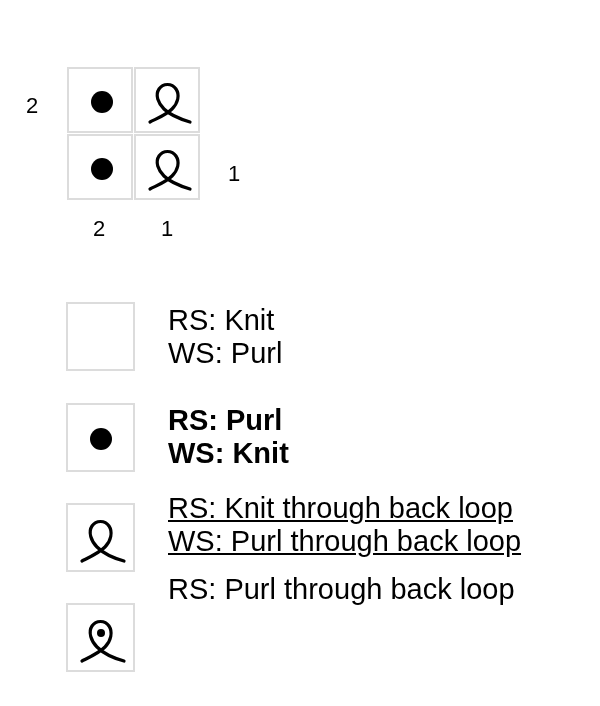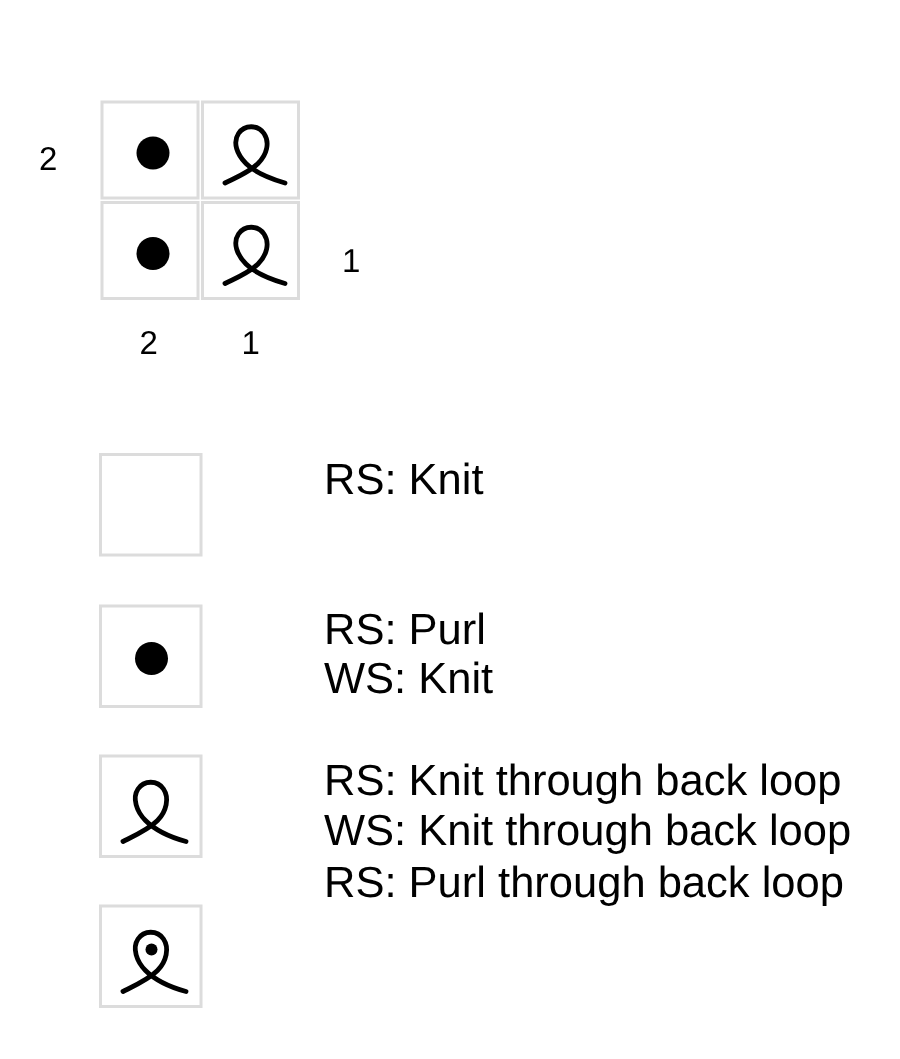--- a/index.html
+++ b/index.html
@@ -5,21 +5,21 @@
     html, body { margin: 0; padding: 0; background: #ffffff; }
     body { width: 600px; height: 706px; position: relative; overflow: hidden;
            font-family: "Liberation Sans", sans-serif; color: #000; }
     .cell { position: absolute; width: 66px; height: 66px; box-sizing: border-box;
             border: 2px solid #dcdcdc; background: #fff; }
     .cell svg { position: absolute; left: 0; top: 0; width: 62px; height: 62px; }
     .num { position: absolute; font-size: 22px; line-height: 22px; }
     .legend-box { position: absolute; left: 66px; width: 69px; height: 69px;
                   box-sizing: border-box; border: 2px solid #dcdcdc; background: #fff; }
     .legend-box svg { position: absolute; left: 0; top: 0; width: 65px; height: 65px; }
-    .legend-text { position: absolute; left: 168px; font-size: 29px; line-height: 33px; white-space: nowrap; margin-left: 48px; }
+    .legend-text { position: absolute; left: 168px; font-size: 29px; line-height: 33px; white-space: nowrap; }
   </style>
 </head>
 <body>
 
 <div>
   <span class="num" style="left:26px; top:95px;">2</span>
   <span class="num" style="left:228px; top:163px;">1</span>
 
   <div class="cell" style="left:67px; top:67px;">
     <svg viewBox="0 0 62 62">
@@ -45,40 +45,41 @@
 
   <span class="num" style="left:93px; top:218px;">2</span>
   <span class="num" style="left:161px; top:218px;">1</span>
 </div>
 
 <div>
 
   <div class="legend-box" style="top:302px;"></div>
   <div class="legend-text" style="top:304px;">
     <div>RS: Knit</div>
+    <div>WS: Purl</div>
   </div>
 
   <div class="legend-box" style="top:403px;">
     <svg viewBox="0 0 65 65">
         <circle cx="33" cy="34" r="11" fill="#000"></circle>
       </svg>
   </div>
-  <div class="legend-text" style="top:404px;">
+  <div class="legend-text" style="top:404px;font-weight:bold;">
     <div>RS: Purl</div>
     <div>WS: Knit</div>
   </div>
 
   <div class="legend-box" style="top:503px;">
     <svg viewBox="0 0 65 65">
       <path d="M14 56 C22 52, 31 48, 37 42 C43 36, 45 27, 41 21 C37 15, 28 15, 24 21 C20 27, 23 36, 29 42 C35 48, 45 53, 56 56" fill="none" stroke="#000" stroke-width="3.2" stroke-linecap="round"></path>
     </svg>
   </div>
-  <div class="legend-text" style="top:505px;">
+  <div class="legend-text" style="top:492px;text-decoration:underline;">
     <div>RS: Knit through back loop</div>
-    <div>WS: Knit through back loop</div>
+    <div>WS: Purl through back loop</div>
   </div>
 
   <div class="legend-box" style="top:603px;">
     <svg viewBox="0 0 65 65">
       <path d="M14 56 C22 52, 31 48, 37 42 C43 36, 45 27, 41 21 C37 15, 28 15, 24 21 C20 27, 23 36, 29 42 C35 48, 45 53, 56 56" fill="none" stroke="#000" stroke-width="3.2" stroke-linecap="round"></path>
       <circle cx="33" cy="28" r="4" fill="#000"></circle>
     </svg>
   </div>
   <div class="legend-text" style="top:573px;">
     <div>RS: Purl through back loop</div>

